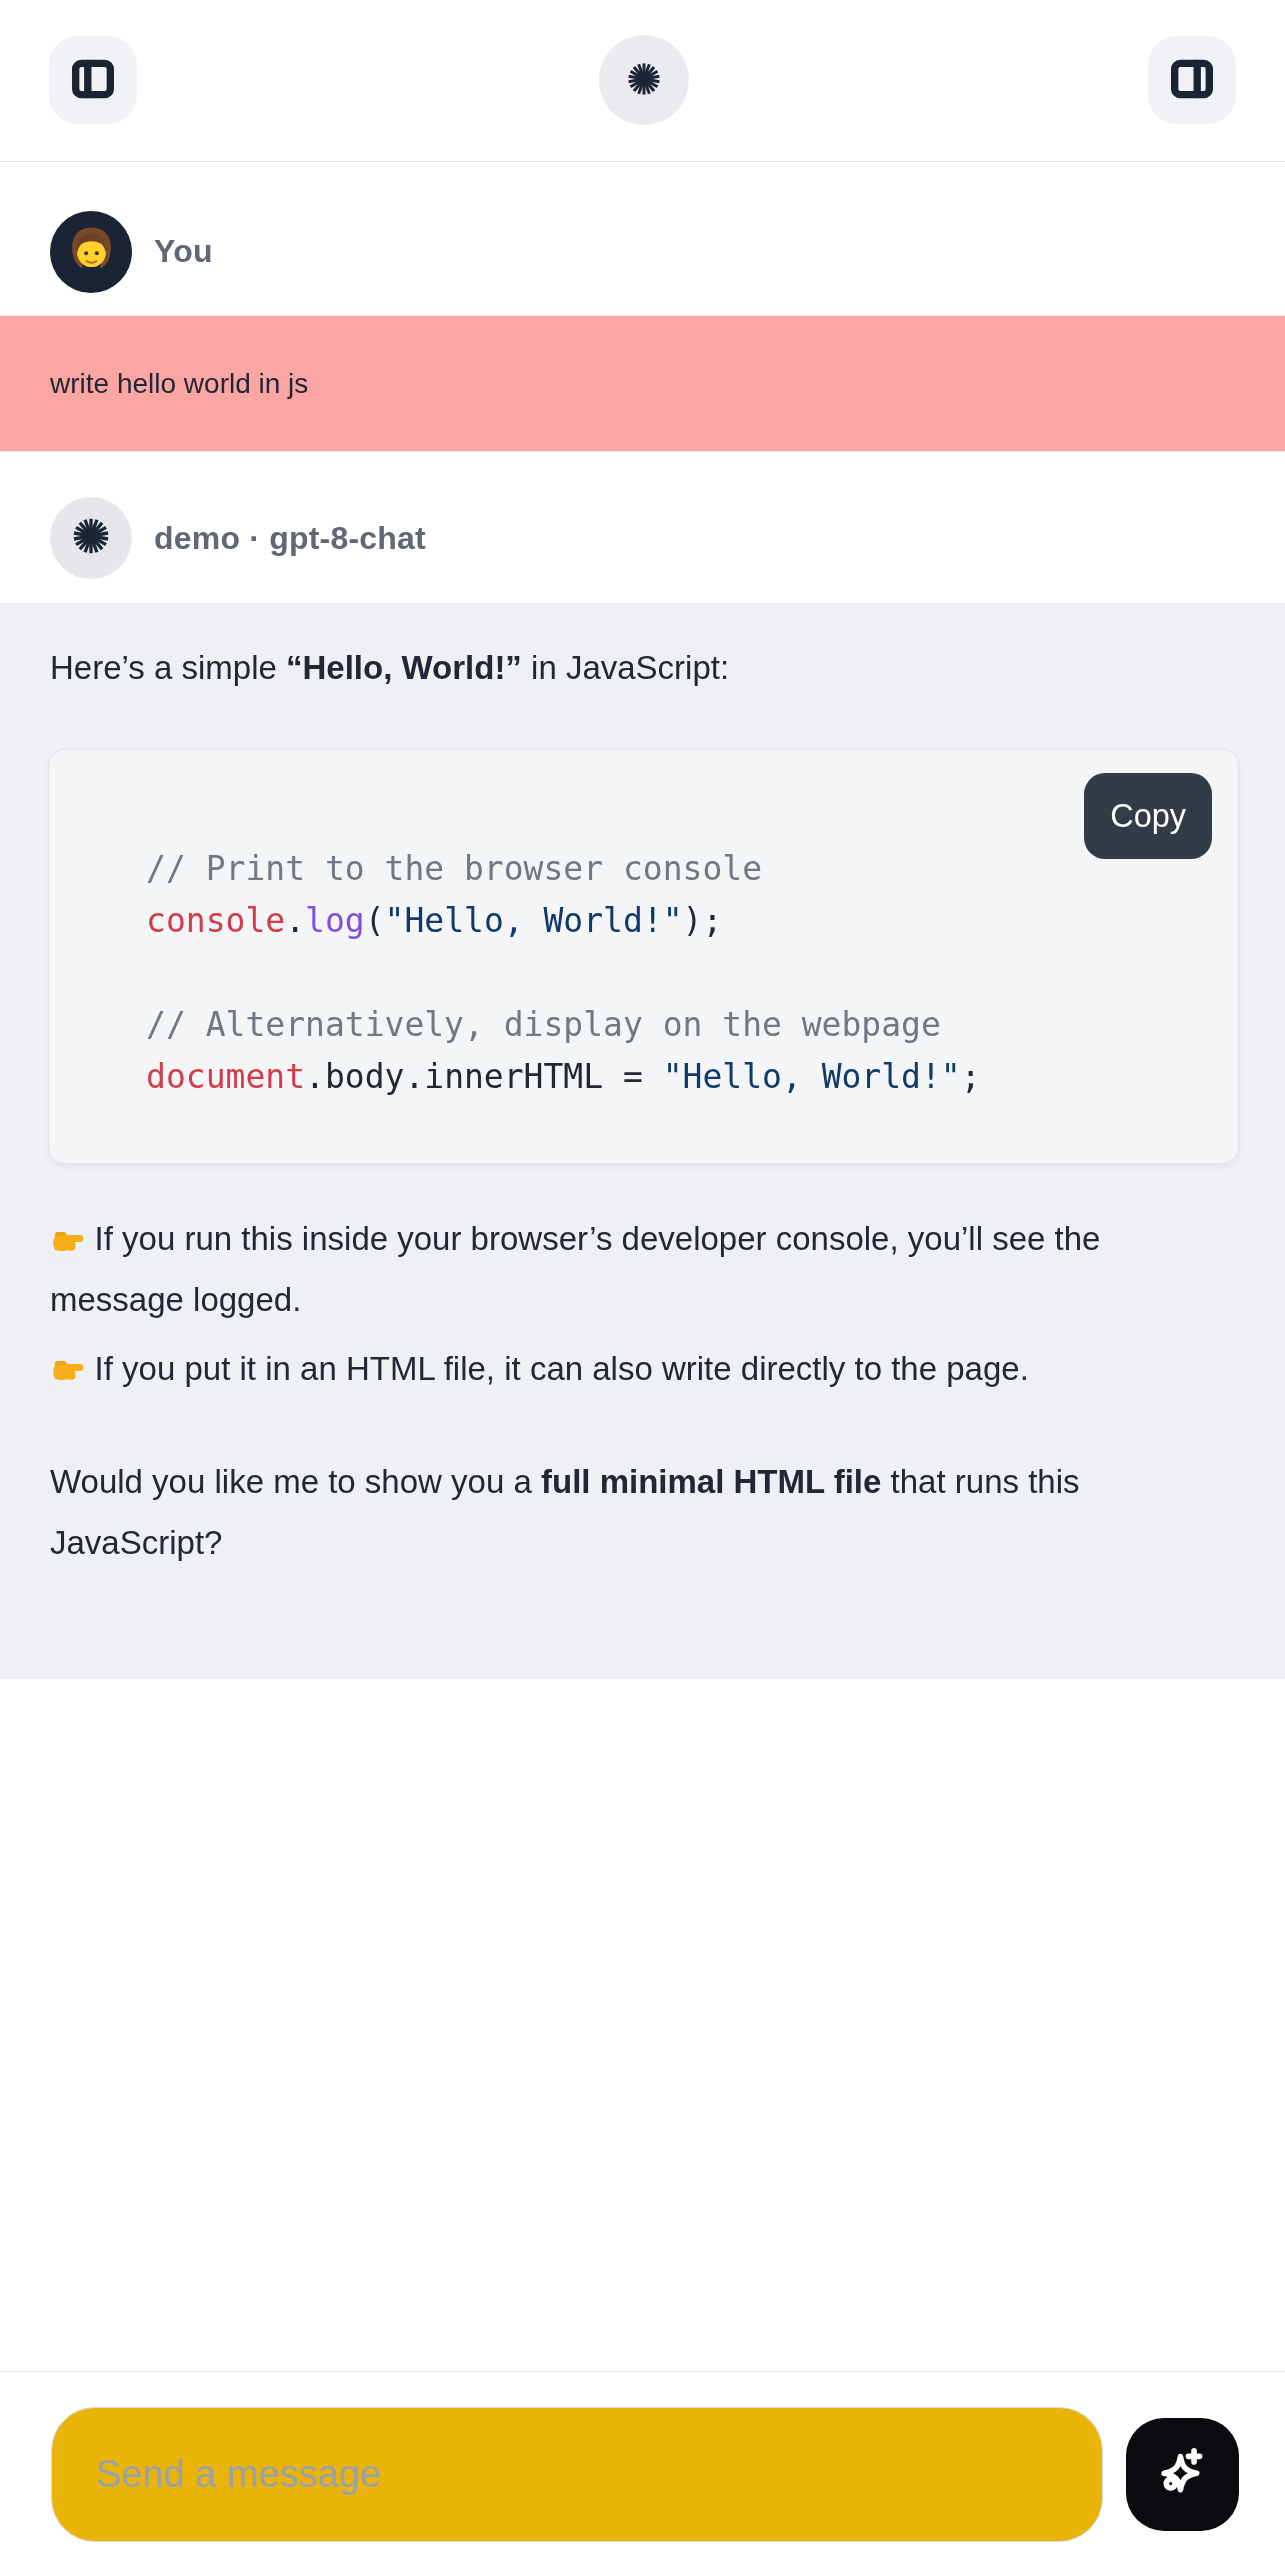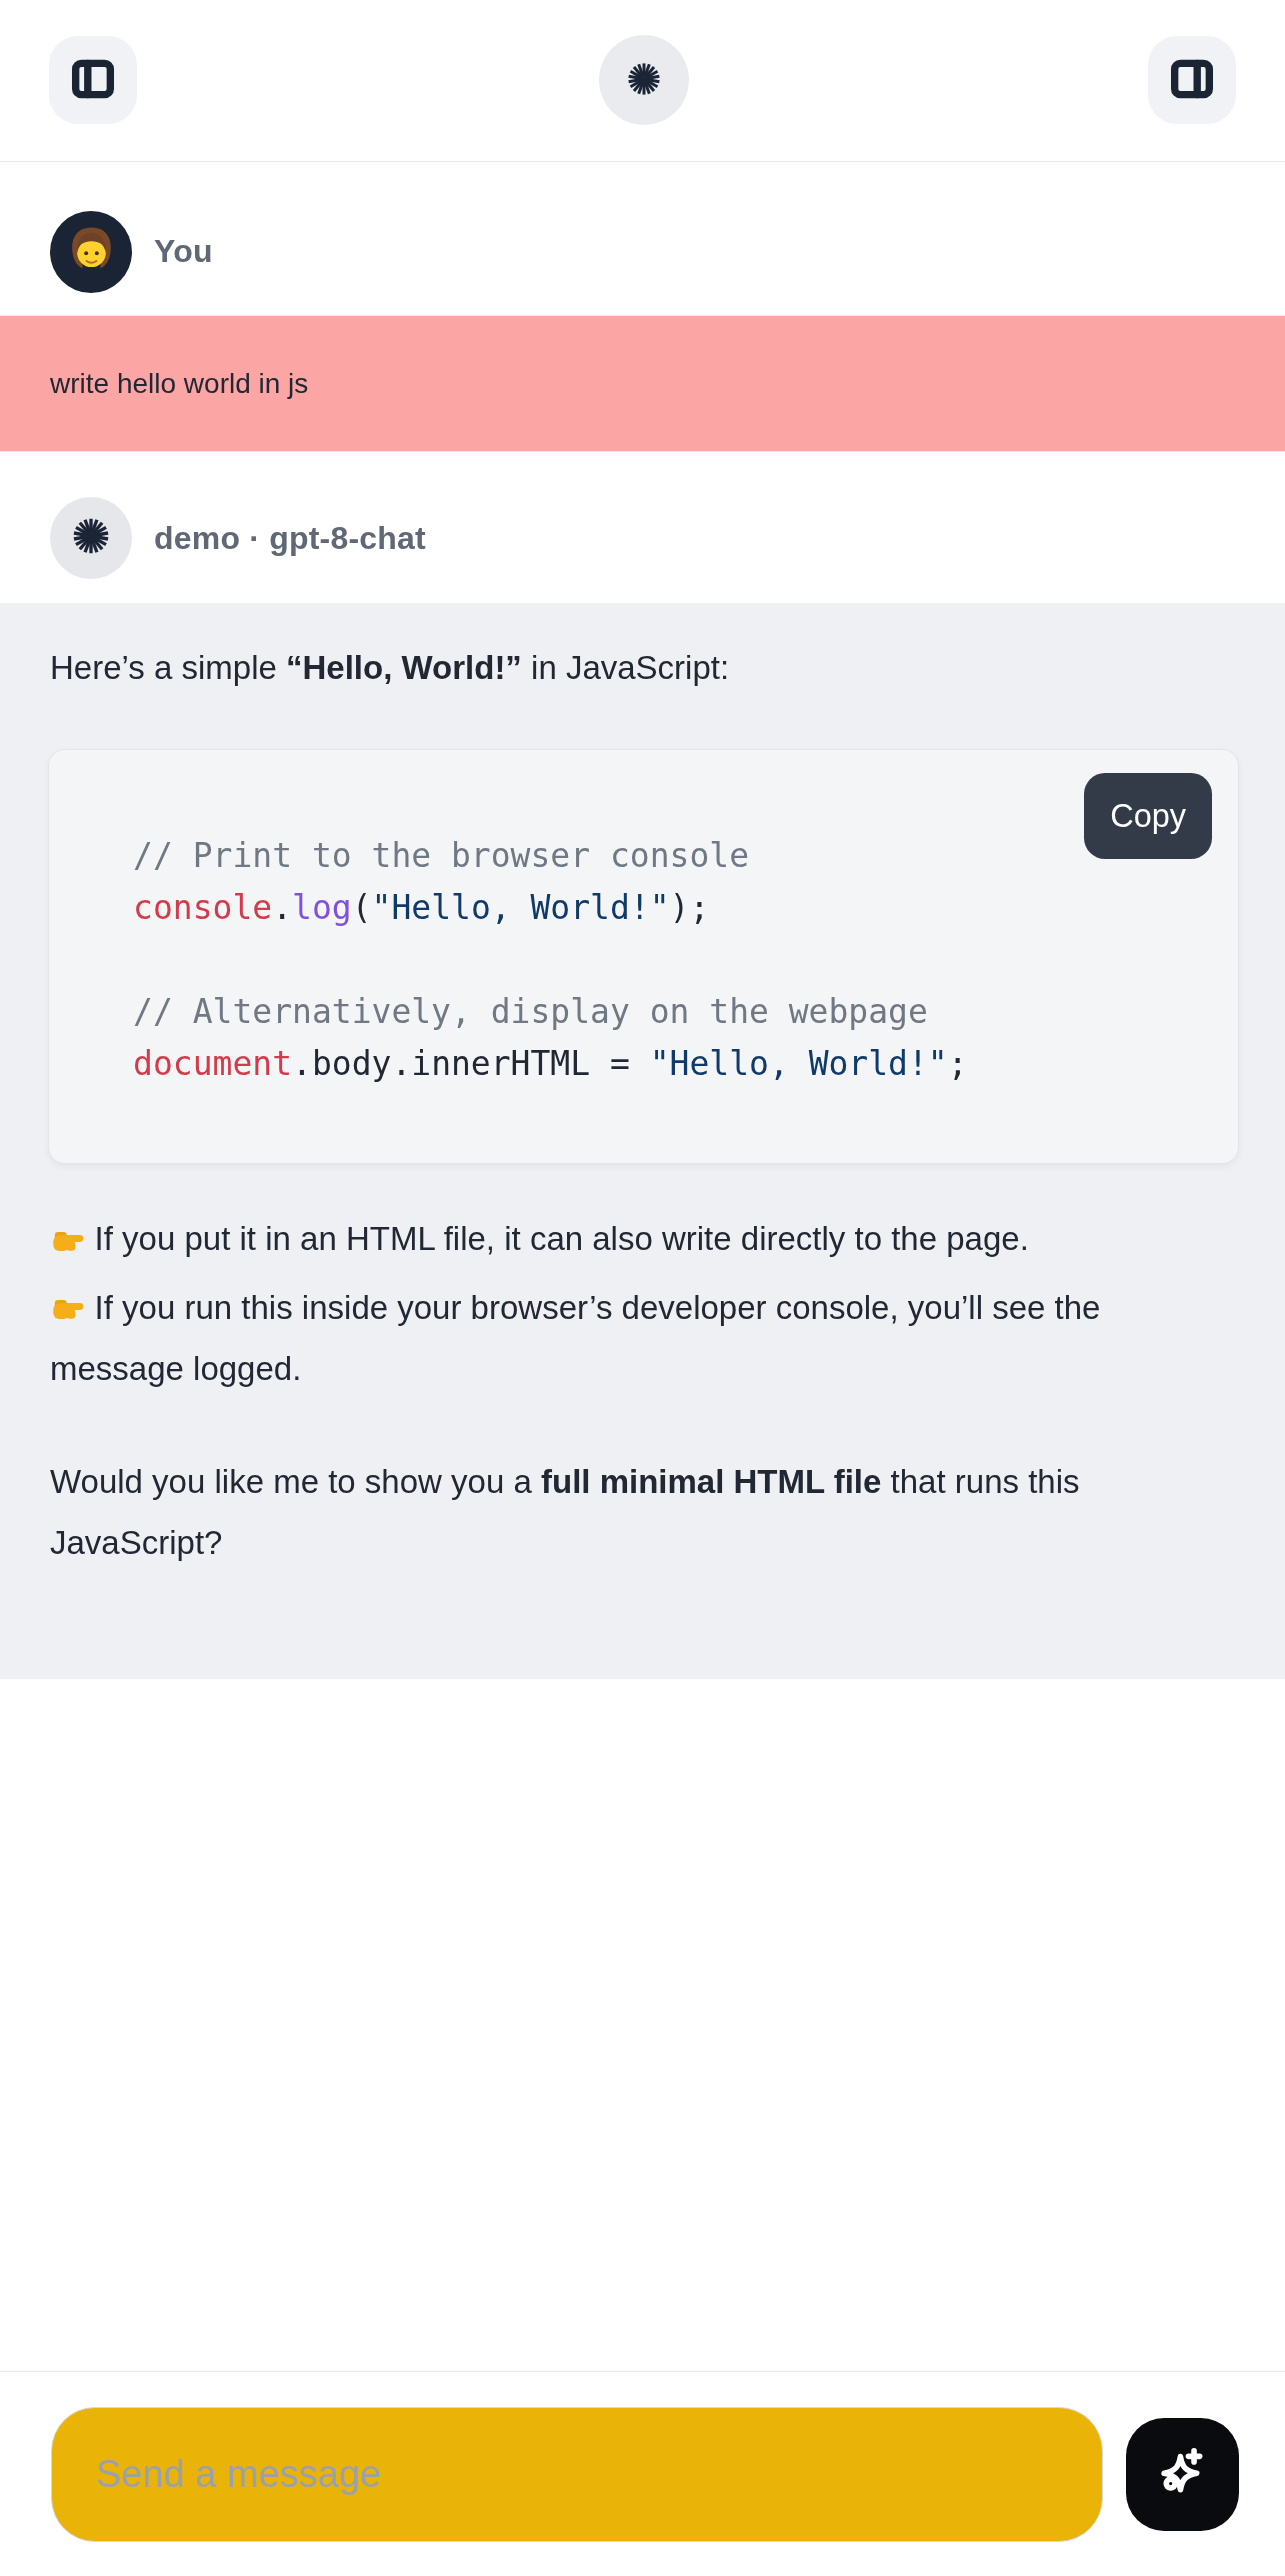--- a/index.html
+++ b/index.html
@@ -64,21 +64,21 @@
     background:#f4f5f7; border:1.9px solid #e3e5e9; border-radius:17px;
     box-shadow:0 2.9px 6.7px rgba(22,28,40,.05);
   }
   .copy-btn {
     position:absolute; top:23px; right:26px; width:128px; height:86px;
     background:#333b49; color:#ffffff; border:none; border-radius:21px;
     font-size:32.5px; font-family:inherit; display:flex; align-items:center; justify-content:center;
     cursor:pointer;
   }
   .code-pre {
-    margin:3px; padding:77px 19px 0 81px;
+    margin:16px; padding:77px 19px 0 81px;
     font-family:"DejaVu Sans Mono","Liberation Mono",monospace;
     font-size:33px; line-height:52px; color:#212834; white-space:pre;
   }
   .code-line { height:52px; }
   .tk-comment        { color:#6f7883; }
   .tk-identifier-red { color:#d23b49; }
   .tk-function-purple{ color:#8250df; }
   .tk-string         { color:#0f3a69; }
   .tk-plain          { color:#212834; }
 
@@ -189,29 +189,29 @@
   </div>
 
   <div class="tips">
       <p class="msg-p"><span class="hand"><svg viewBox="0 0 24 24">
             <g fill="#f5ae17">
               <rect x="3.2" y="7.4" width="8" height="4.6" rx="2.2" fill="#eda310"></rect>
               <rect x="7.6" y="9.4" width="14.6" height="4.6" rx="2.3"></rect>
               <rect x="2.2" y="9.6" width="10.8" height="10.4" rx="4"></rect>
               <rect x="10.6" y="13.4" width="6.4" height="6.4" rx="2.7"></rect>
             </g>
-          </svg></span><span>If you put it in an HTML file, it can also write directly to the page.</span></p>
+          </svg></span><span>If you run this inside your browser’s developer console, you’ll see the message logged.</span></p>
       <p class="msg-p"><span class="hand"><svg viewBox="0 0 24 24">
             <g fill="#f5ae17">
               <rect x="3.2" y="7.4" width="8" height="4.6" rx="2.2" fill="#eda310"></rect>
               <rect x="7.6" y="9.4" width="14.6" height="4.6" rx="2.3"></rect>
               <rect x="2.2" y="9.6" width="10.8" height="10.4" rx="4"></rect>
               <rect x="10.6" y="13.4" width="6.4" height="6.4" rx="2.7"></rect>
             </g>
-          </svg></span><span>If you run this inside your browser’s developer console, you’ll see the message logged.</span></p>
+          </svg></span><span>If you put it in an HTML file, it can also write directly to the page.</span></p>
     </div>
 
   <p class="msg-p closing"><span>Would you like me to show you a </span><strong>full minimal HTML file</strong><span> that runs this JavaScript?</span></p>
 </div>
 
 <div class="spacer"></div>
 
 <div class="composer">
   <input class="composer-input" type="text" placeholder="Send a message" style="">
   <button class="send-btn">

